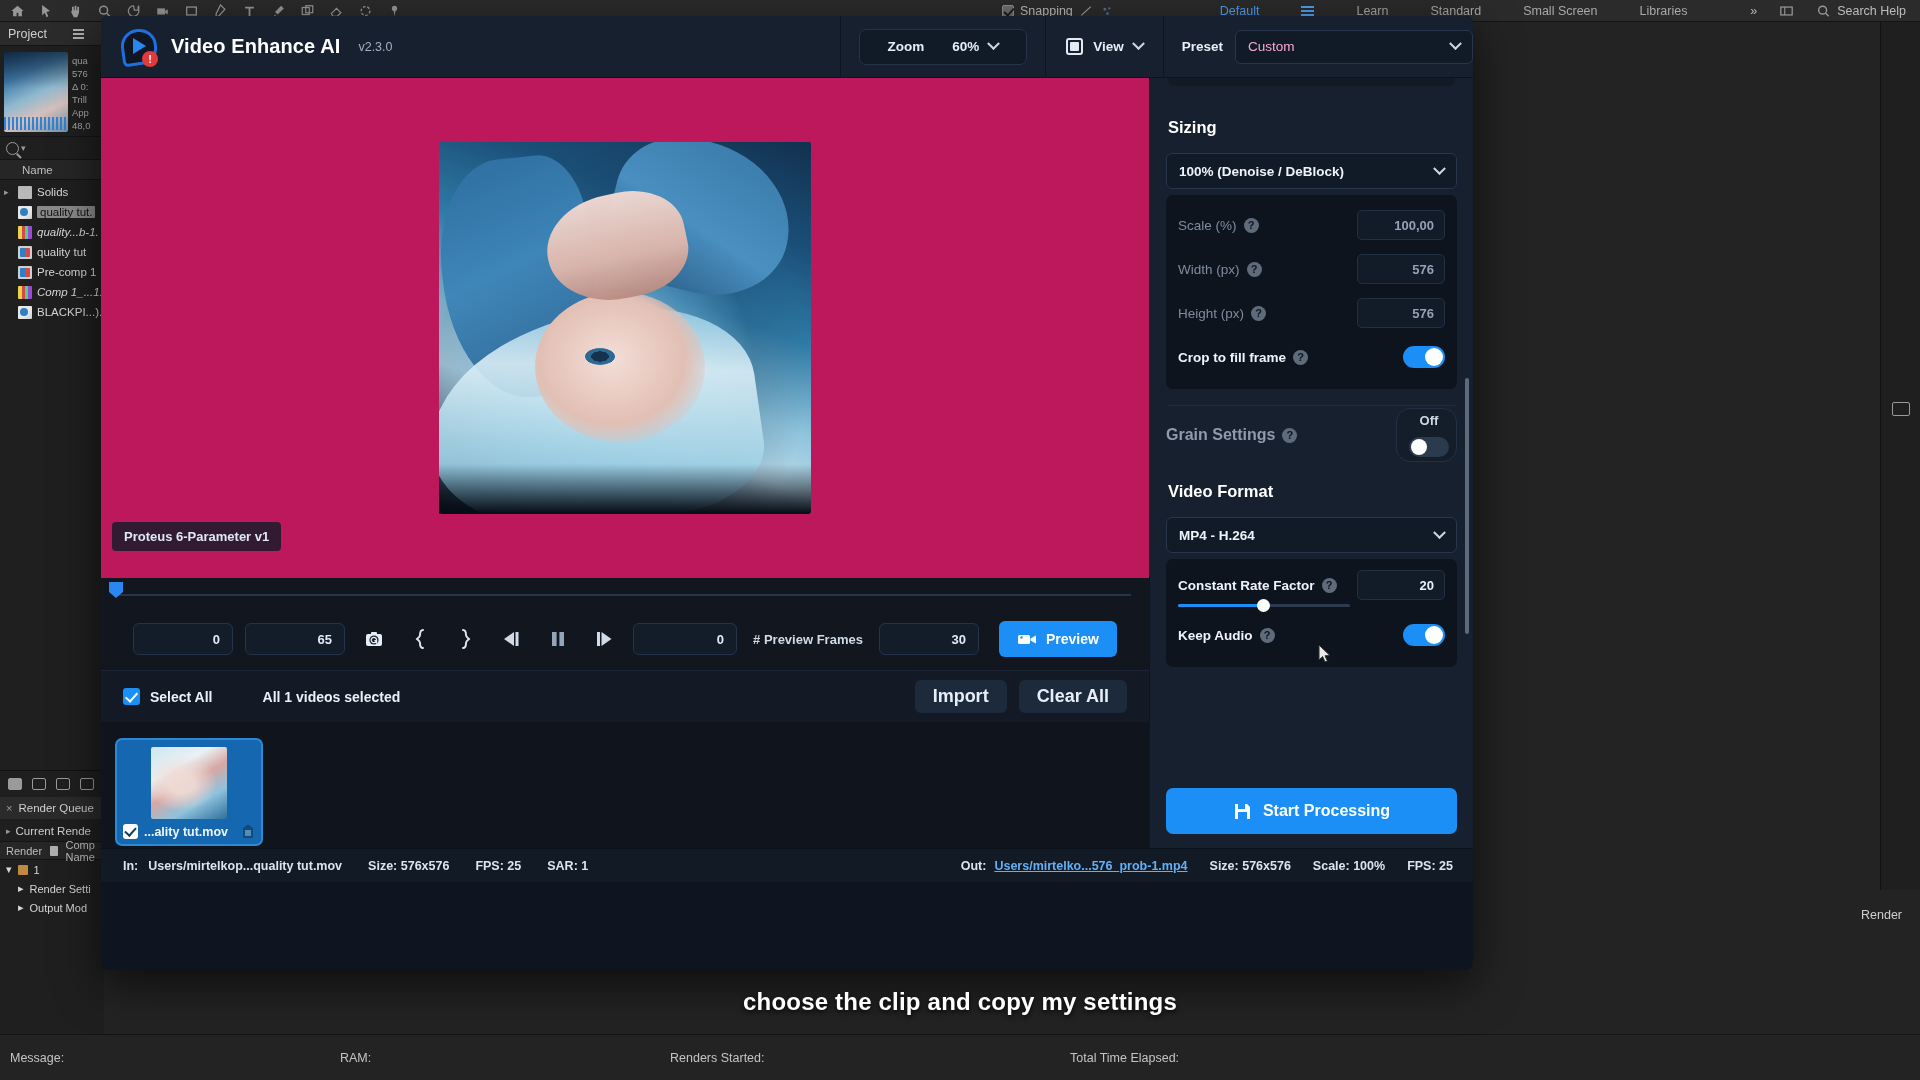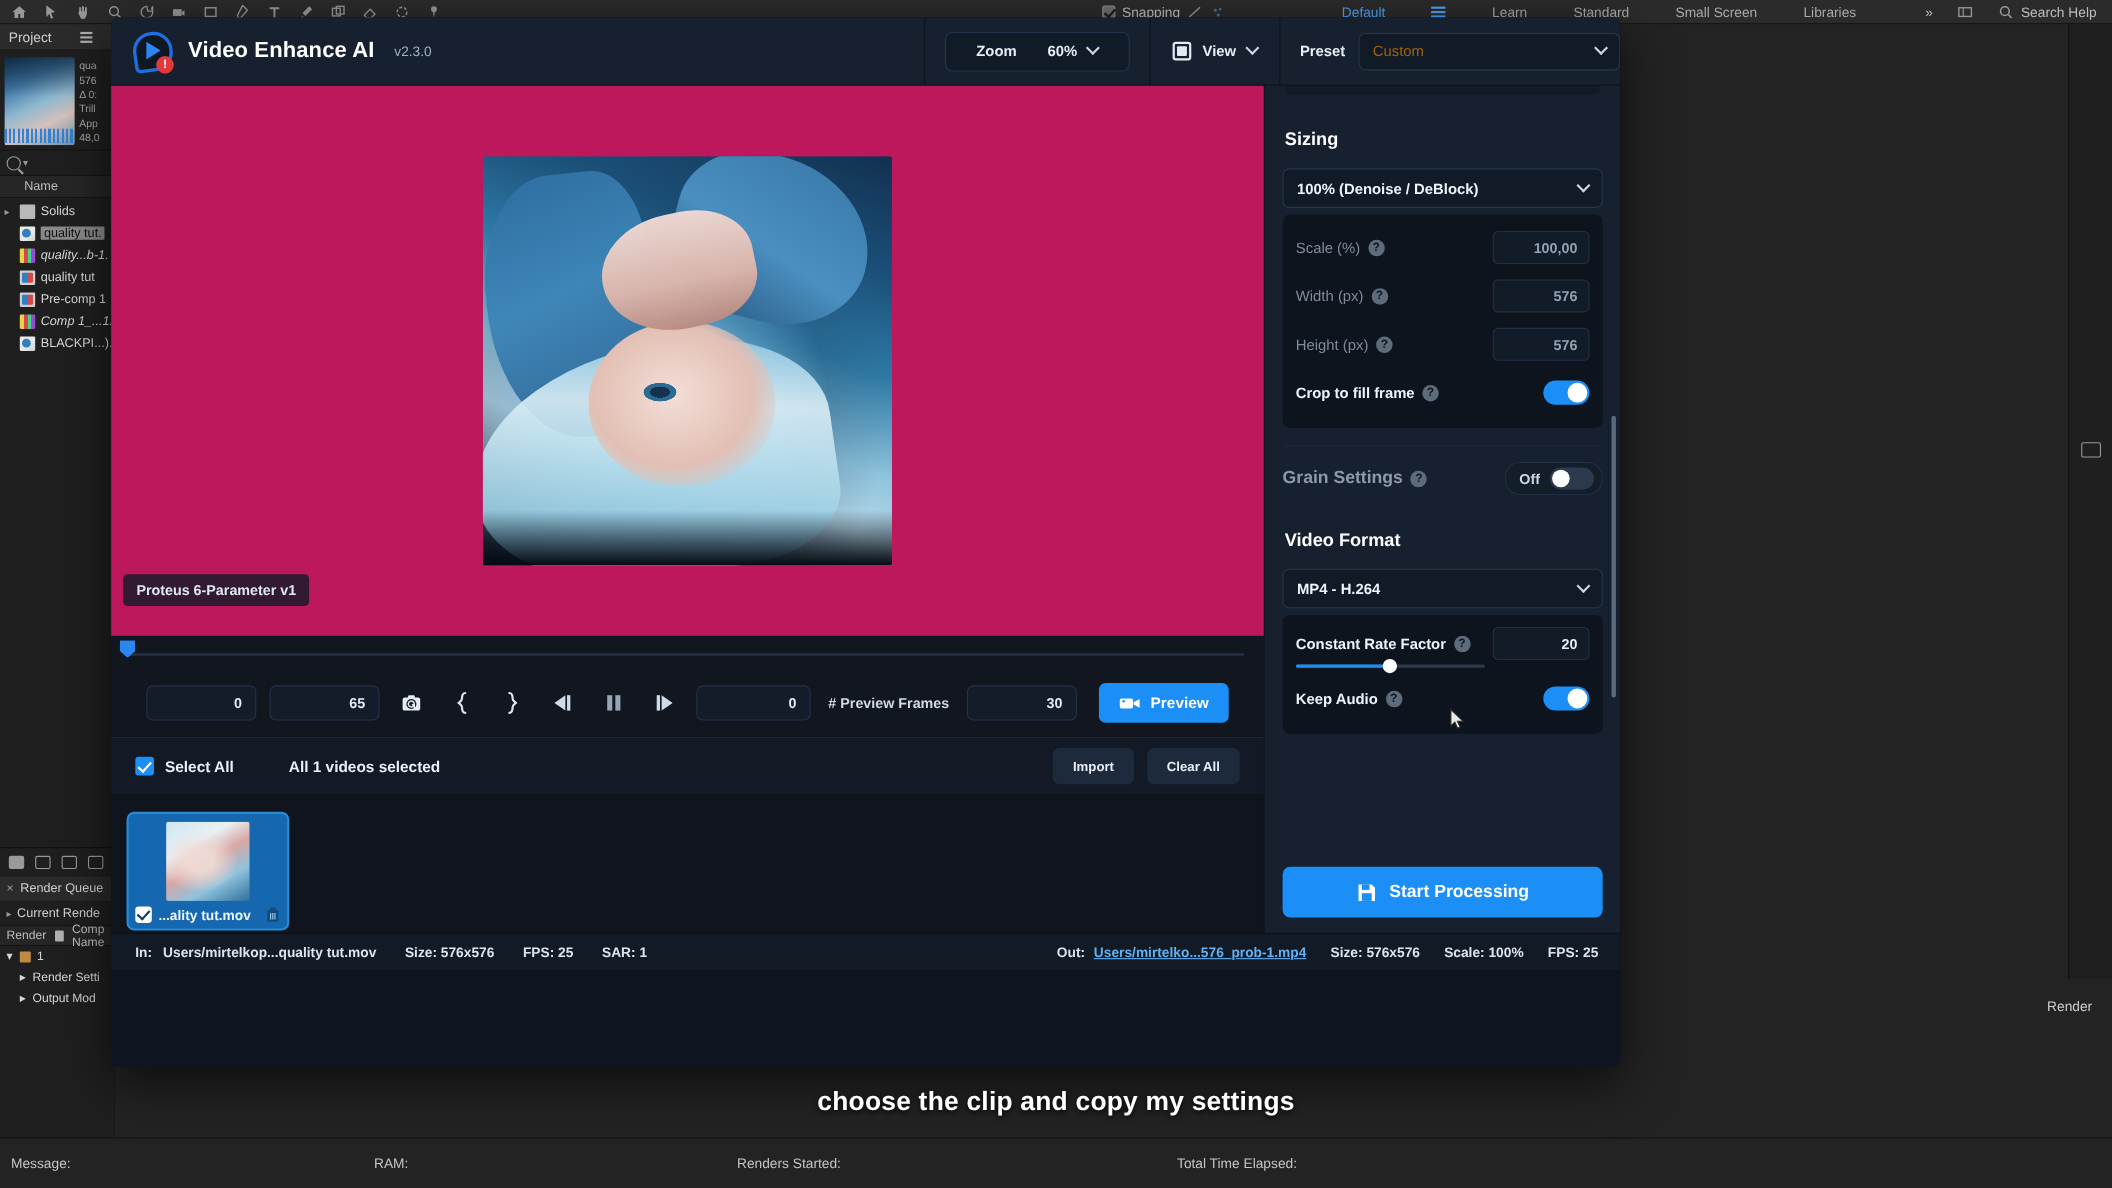--- a/index.html
+++ b/index.html
@@ -169,21 +169,21 @@
   .tz-view { display:flex; align-items:center; gap:10px; margin: 0 20px; }
   .tz-view .sq { width:17px;height:17px;border:2px solid #e3eaf4;border-radius:3px; display:flex;align-items:center;justify-content:center;}
   .tz-view .sq i { width:9px;height:9px;background:#e3eaf4;display:block;border-radius:1px; }
   .tz-view .lab { font-size: 13.5px; color:#e7eef7; font-weight:600; }
 
   .tz-preset { display:flex; align-items:center; gap: 12px; padding-left: 18px; }
   .tz-preset .lab { font-size: 13.5px; color:#e7eef7; font-weight:600; }
   .tz-select {
     width: 238px; height: 34px; background:#111a27; border:1px solid #27364c; border-radius:6px;
     display:flex; align-items:center; justify-content:space-between; padding: 0 12px;
-    font-size: 13.5px; color:#a16207;
+    font-size: 13.5px; color:#f9a8d4;
   }
 
   .tz-body { display:flex; height: 770px; }
 
   .tz-canvas-col { width: 1048px; background:#12161e; position: relative; display:flex; flex-direction:column; }
   .tz-preview { flex: 0 0 500px; position: relative; display:flex; align-items:center; justify-content:center; background:#be185d; }
   .tz-video {
     width: 372px; height: 372px; position: relative; overflow: hidden; border-radius: 2px;
     background:
       radial-gradient(ellipse at 42% 62%, rgba(190,226,244,.95) 0%, rgba(120,178,214,.55) 26%, rgba(20,46,74,.2) 52%, rgba(8,18,32,0) 70%),
@@ -258,21 +258,21 @@
   }
   .tz-checkbox::after {
     content:""; position:absolute; left: 5px; top: 2px; width: 5px; height: 10px;
     border: solid #fff; border-width: 0 2.4px 2.4px 0; transform: rotate(42deg);
   }
   .tz-selectbar .lab { font-size: 14px; color:#eaf1f8; font-weight:600; margin-left: 10px; }
   .tz-selectbar .count { font-size: 14px; color:#eaf1f8; font-weight:600; margin-left: 50px; }
   .tz-btn-ghost {
     height: 33px; padding: 0 18px; background:#1d2troll; background:#1d2a3b; border-radius:6px;
     display:flex; align-items:center; justify-content:center;
-    font-size: 12px; color:#e7eef7; font-weight:600;
+    font-size: 18px; color:#e7eef7; font-weight:600;
   }
 
   .tz-filmstrip { flex: 1; background:#0f141d; padding: 16px 0 0 14px; }
   .tz-card {
     width: 148px; height: 108px; background:#1567b0; border-radius: 7px;
     border: 2px solid #2a8ad4; position: relative; padding: 7px;
     display:flex; flex-direction: column; align-items:center;
   }
   .tz-card .thumb {
     width: 76px; height: 72px; border-radius: 2px;
@@ -314,21 +314,21 @@
   .tz-val {
     margin-left:auto; width: 88px; height: 30px; background:#121b28; border:1px solid #22304x; border:1px solid #223045;
     border-radius:5px; display:flex; align-items:center; justify-content:flex-end; padding-right:10px;
     font-size: 13px; color:#93a2b4; font-weight:600;
   }
   .tz-val.bright { color:#e9f1f9; }
   .toggle { margin-left:auto; width: 42px; height: 22px; border-radius: 12px; background:#1b8ff5; position:relative; }
   .toggle .knob { position:absolute; top: 2px; right: 2px; width: 18px; height: 18px; border-radius:50%; background:#fff; }
   .toggle.off { background:#2c3a4d; }
   .toggle.off .knob { left: 2px; right:auto; }
-  .toggle-wrap { margin-left:auto; display:flex; align-items:center; gap: 9px; background:#141d2a; border:1px solid #223045; border-radius:14px; padding: 4px 7px 4px 12px; }
+  .toggle-wrap { margin-left:auto; display:flex; align-items:center; gap: 9px; background:#141d2a; border:1px solid #223045; border-radius:14px; padding: 4px 7px 4px 12px; flex-direction: column; }
   .toggle-wrap .olab { font-size: 13px; color:#cdd8e6; font-weight:600; }
   .toggle-wrap .toggle { margin-left:0; width: 40px; height: 20px; }
   .toggle-wrap .toggle .knob { width: 16px; height: 16px; }
 
   .tz-sep { height: 1px; background:#202b3b; margin: 16px 2px 0; }
   .slider { margin-top: -6px; height: 16px; position: relative; }
   .slider .trk { position:absolute; left: 0; right: 0; top: 7px; height: 3px; background:#2a3purple; background:#2b3purple; background:#2b3a4f; border-radius:2px; }
   .slider .fill { position:absolute; left: 0; width: 48%; top: 7px; height: 3px; background:#1b8ff5; border-radius:2px; }
   .slider .knob { position:absolute; left: 46%; top: 2px; width: 13px; height: 13px; border-radius:50%; background:#fff; }
 

